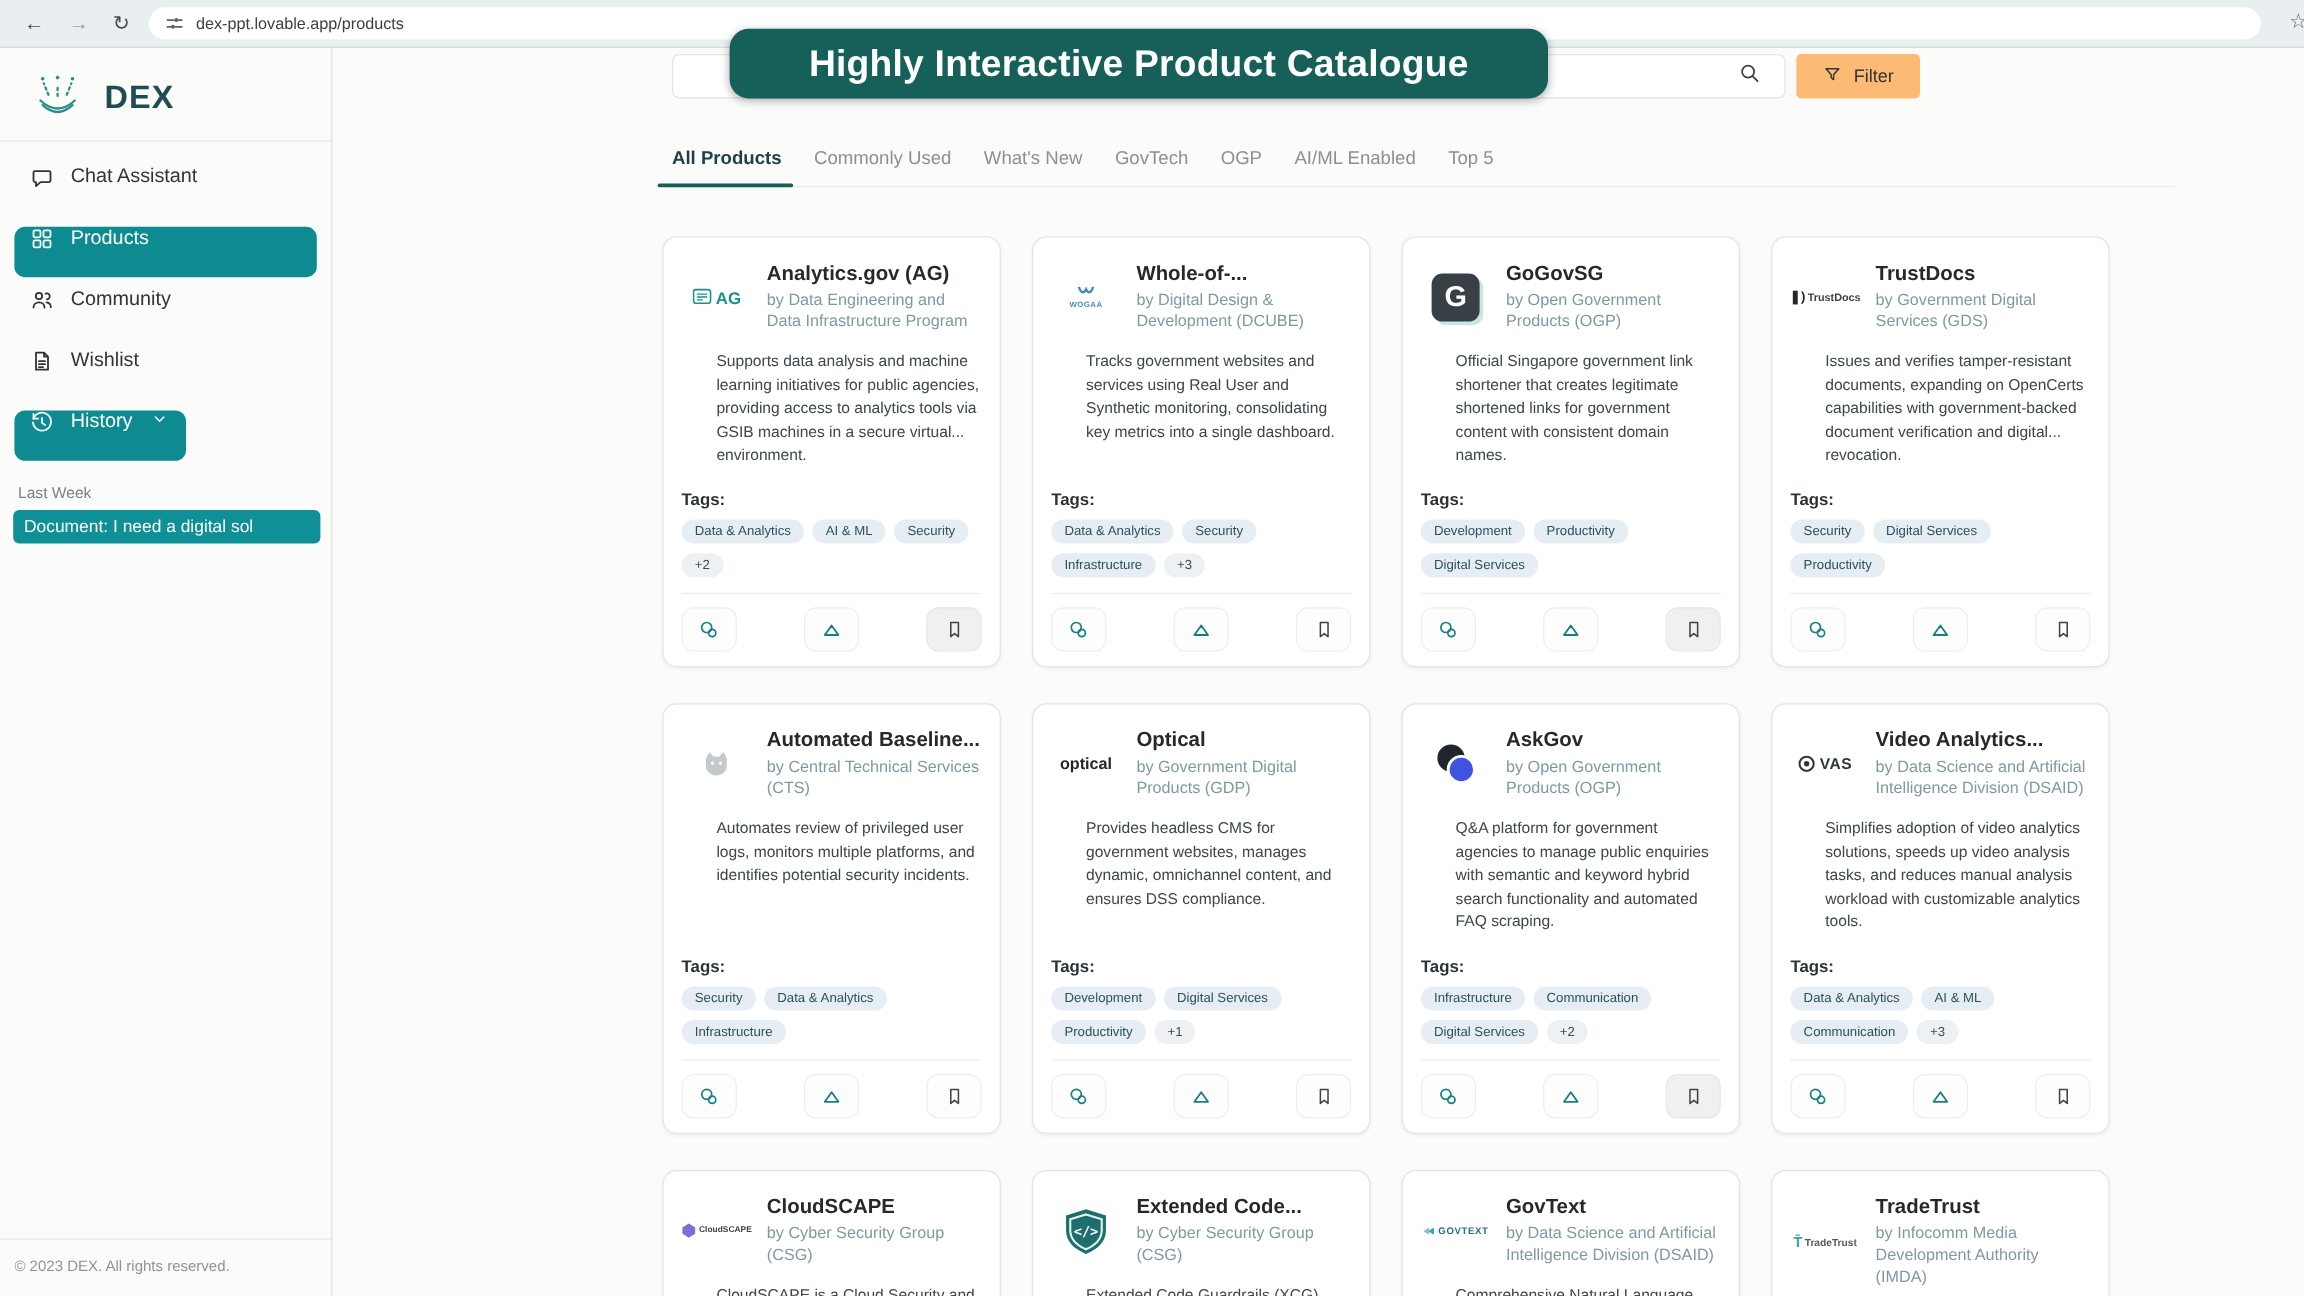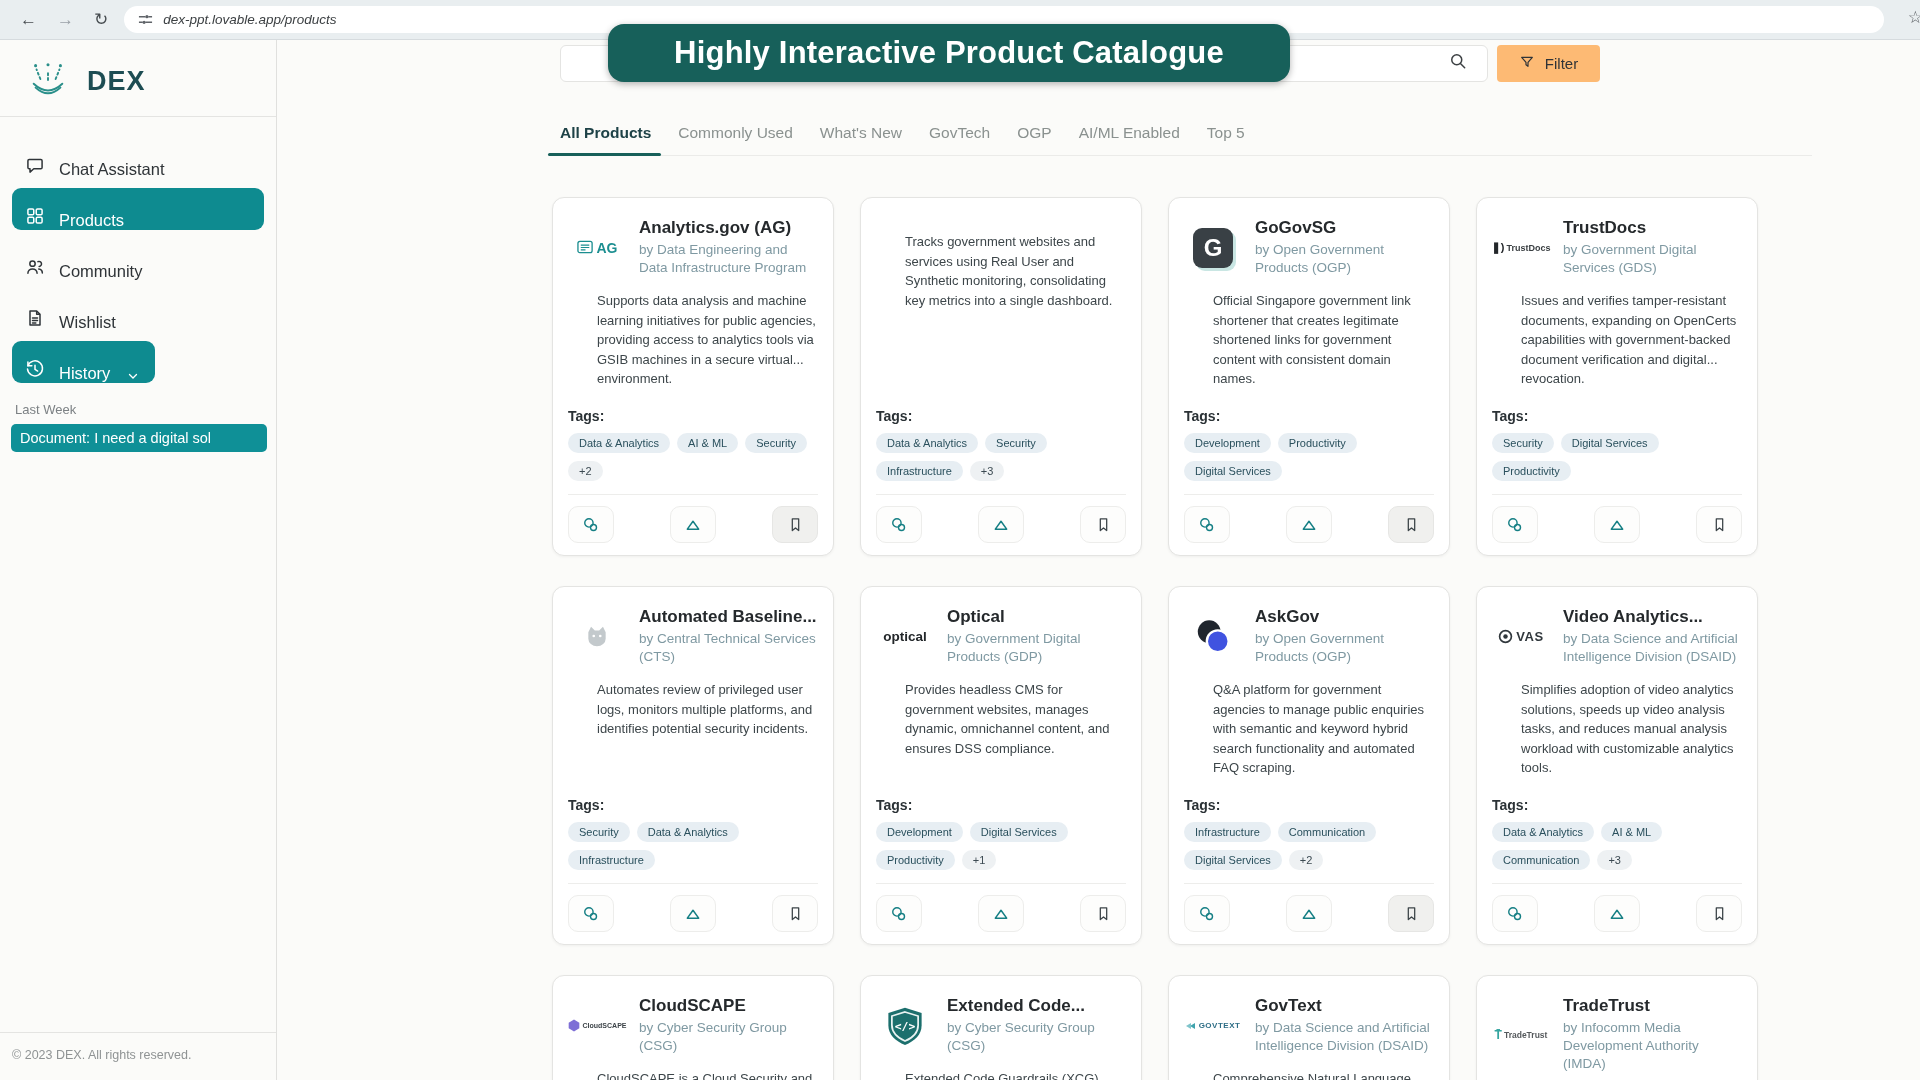--- a/index.html
+++ b/index.html
@@ -4,32 +4,32 @@
 <style>
   * { box-sizing: border-box; margin: 0; padding: 0; }
   html,body { width:1920px; height:1080px; overflow:hidden; font-family:"Liberation Sans",sans-serif; background:#fbfbf9; position:relative; }
 
   
   .chrome { position:absolute; top:0; left:0; width:1920px; height:40px; background:#e9eef0; border-bottom:1px solid #d6dbde; display:flex; align-items:center; z-index:10; }
   .nav-glyph { font-size:17px; color:#474c50; margin-left:20px; cursor:pointer; background:none; border:none; font-family:inherit; }
   .nav-glyph.fwd { color:#9aa0a6; }
   .url-bar { margin-left:16px; background:#ffffff; height:27px; border-radius:14px; width:1760px; display:flex; align-items:center; padding:0 14px; }
   .site-icon { display:flex; margin-right:10px; }
-  .url-text { font-size:13.5px; color:#3c4043;font-style:italic; }
+  .url-text { font-size:13.5px; color:#3c4043; }
   .star-icon { position:absolute; right:-3px; top:7px; color:#5f6368; font-size:17px; }
 
   
   .banner { position:absolute; left:608px; top:24px; width:682px; height:58px; background:#17605a; border-radius:16px; display:flex; align-items:center; justify-content:center; color:#fff; font-size:31px; font-weight:bold; z-index:50; box-shadow:0 2px 7px rgba(0,0,0,.3); letter-spacing:.2px; }
 
   
   .sidebar { position:absolute; top:40px; left:0; width:277px; bottom:0; background:#fbfbf9; border-right:1px solid #e0e0de; }
   .logo-row { display:flex; align-items:center; gap:17px; padding:18px 0 12px 26px; border-bottom:1px solid #e4e4e2; }
   .logo-text { font-size:27px; font-weight:bold; color:#1d4d53; letter-spacing:1px; }
   .nav { padding:20px 12px 0; display:flex; flex-direction:column; }
-  .nav-item { display:flex; align-items:flex-end; gap:14px; height:42px; padding:0 13px; border-radius:9px; color:#2f3438; font-size:16.5px; margin-bottom:9px; cursor:pointer; background:none; border:none; font-family:inherit; text-align:left; }
+  .nav-item { display:flex; align-items:flex-start; gap:14px; height:42px; padding:0 13px; border-radius:9px; color:#2f3438; font-size:16.5px; margin-bottom:9px; cursor:pointer; background:none; border:none; font-family:inherit; text-align:left; }
   .nav-item svg { flex:0 0 auto; }
   .nav-item.active { background:#0e8b90; color:#fff; }
   .nav-item.pill { width:fit-content; padding-right:15px; }
   .chev { margin-left:2px; display:flex; }
   .history-label { color:#7c8184; font-size:13px; margin:10px 0 7px 15px; }
   .history-chip { margin:0 9px 0 11px; background:#0f9097; color:#fff; font-size:14.5px; padding:6px 9px; border-radius:5px; white-space:nowrap; overflow:hidden; cursor:pointer; }
   .sidebar-footer { position:absolute; bottom:0; left:0; right:0; border-top:1px solid #e4e4e2; padding:15px 10px 18px 12px; font-size:12.5px; color:#8f9394; }
 
   
   .search-input { position:absolute; left:560px; top:45px; width:928px; height:37px; background:#fff; border:1px solid #e4e4e2; border-radius:6px; padding:0 44px 0 14px; font-size:14px; color:#333; font-family:inherit; }
@@ -254,20 +254,34 @@
       </button>
       <button class="action-btn bm">
         <svg width="17" height="17" viewBox="0 0 24 24" fill="none" stroke="#3c4448" stroke-width="1.8" stroke-linejoin="round">
           <path d="M7.5 4h9v16.5l-4.5-3.6-4.5 3.6z"></path>
         </svg>
       </button>
     </div>
   </div>
 
   <div class="card">
+    <div class="card-head">
+      <div class="card-logo">
+          <span class="lg-wogaa">
+            <svg width="16" height="12" viewBox="0 0 14 12">
+              <path d="M1 2 Q4 10 7 4 Q10 10 13 2" fill="none" stroke="#3f8fc4" stroke-width="2"></path>
+            </svg>
+            <i>WOGAA</i>
+          </span>
+        </div>
+      <div class="card-head-text">
+        <div class="card-title">Whole-of-...</div>
+        <div class="card-by">by Digital Design &amp; Development (DCUBE)</div>
+      </div>
+    </div>
     <div class="card-desc">Tracks government websites and services using Real User and Synthetic monitoring, consolidating key metrics into a single dashboard.</div>
     <div class="card-tags-label">Tags:</div>
     <div class="tag-row">
         <span class="tag">Data &amp; Analytics</span>
         <span class="tag">Security</span>
         <span class="tag">Infrastructure</span>
         <span class="tag more">+3</span>
       </div>
     <div class="card-divider"></div>
     <div class="card-actions">

